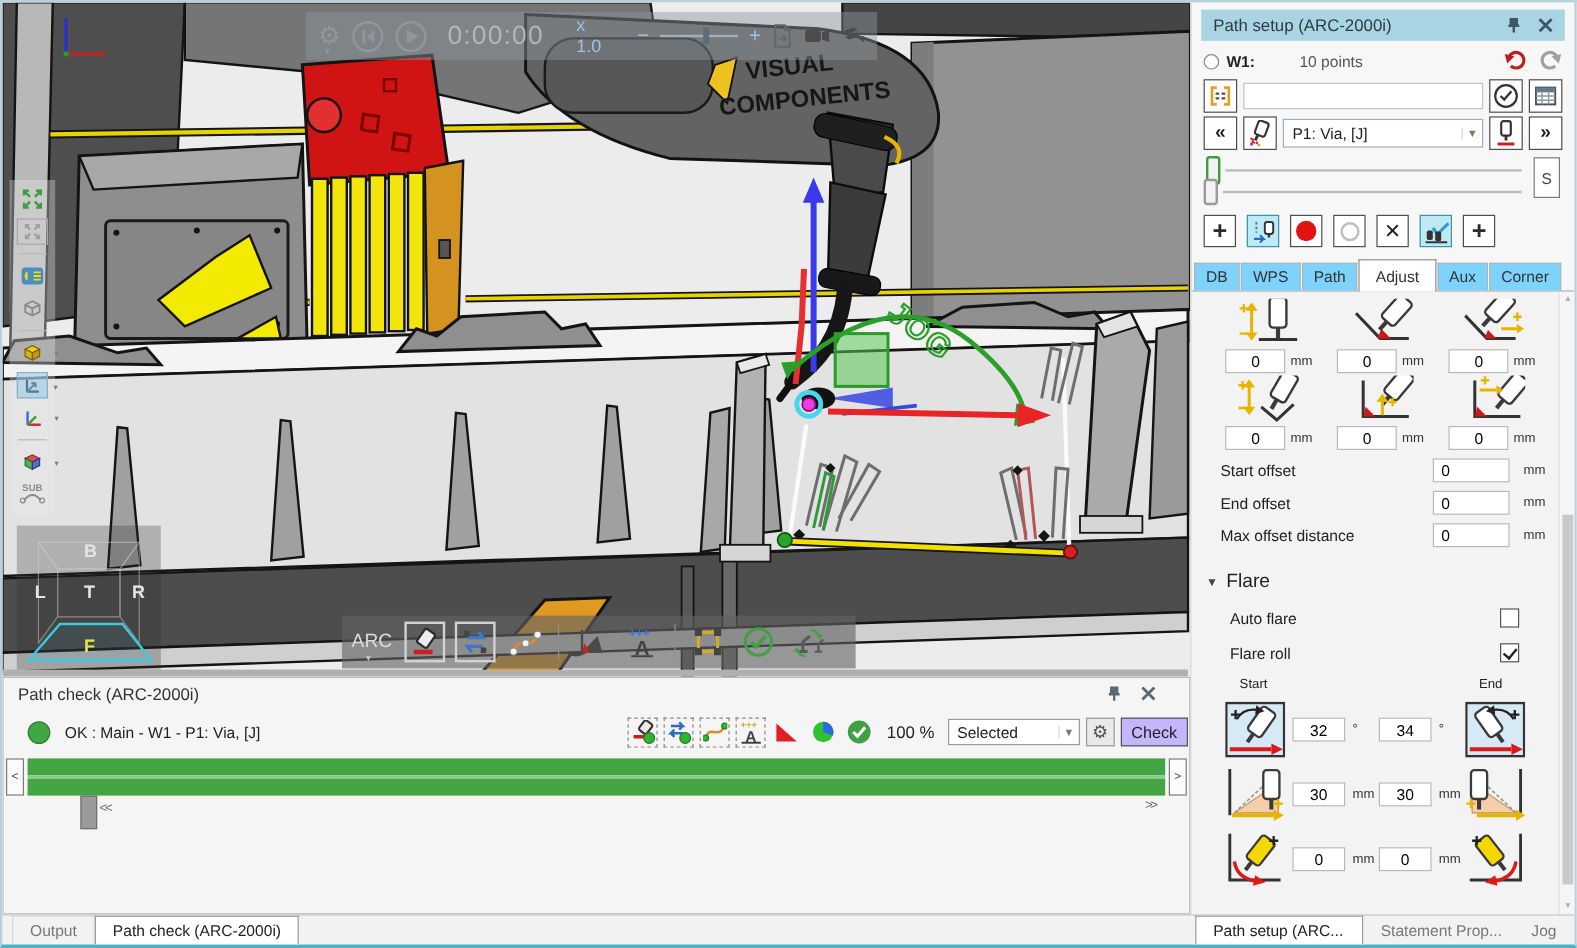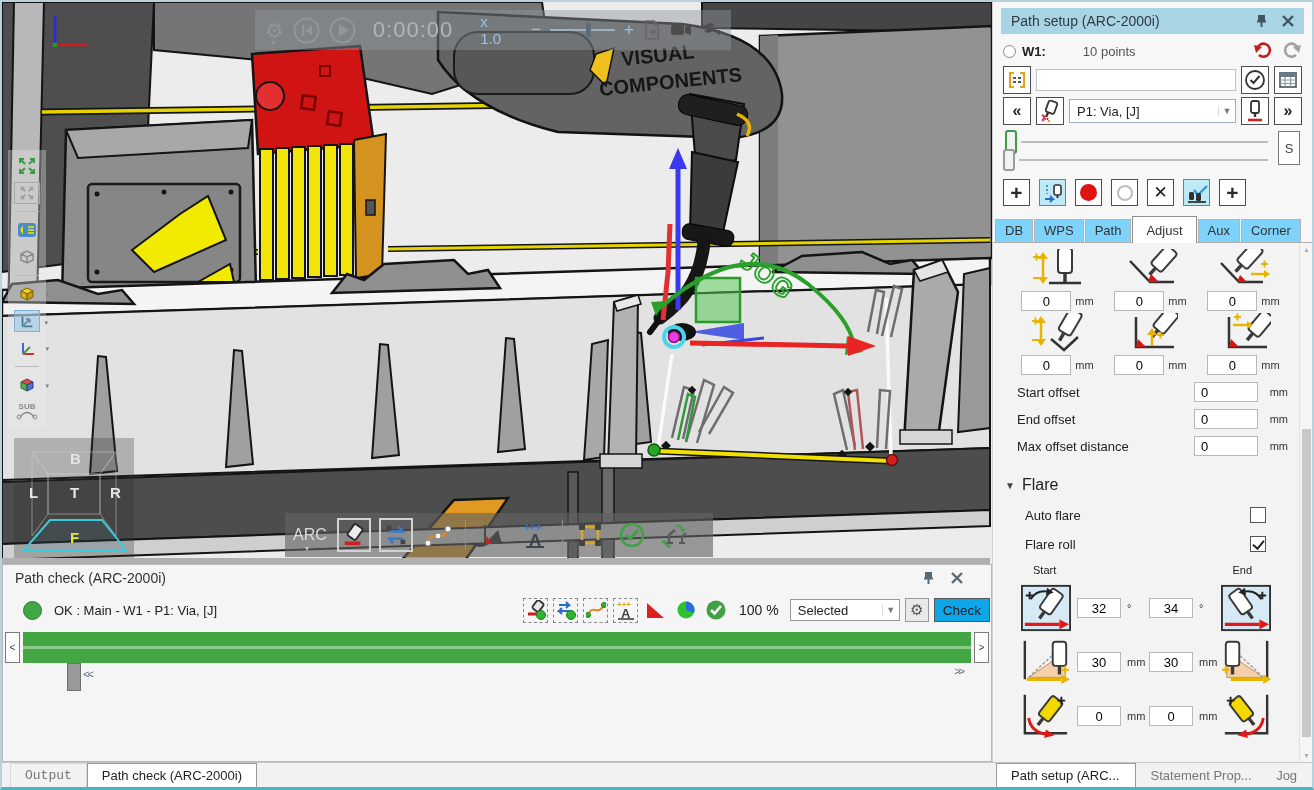--- a/index.html
+++ b/index.html
@@ -54,40 +54,40 @@
   .ok-dot { width:19px; height:19px; border-radius:50%; background:#3fa744; border:1px solid #2d7d33; }
   .pc-status .txt { font-size:13px; color:#222; margin-left:4px; }
   .pc-icons { margin-left:auto; display:flex; align-items:center; gap:5px; }
   .pci { width:25px; height:25px; display:flex; align-items:center; justify-content:center; }
   .pci.dashed { border:1px dashed #8a8a8a; }
   .pc-pct { font-size:14px; color:#222; margin:0 6px; }
   .dd { display:flex; align-items:center; background:#fff; border:1px solid #999; height:22px;
         font-size:13px; color:#222; padding-left:7px; }
   .dd .dda { margin-left:auto; width:17px; text-align:center; color:#777; font-size:9px; border-left:1px solid #d8d8d8; }
   .pc-gear { width:24px; height:24px; border:1px solid #999; background:#e9e9e9; display:flex; align-items:center; justify-content:center; font-size:15px; color:#555; }
-  .pc-check { height:24px; border:1.5px solid #555; background:#0ea5e9; font-size:13.5px; color:#222; padding:0 8px; display:flex; align-items:center; }
+  .pc-check { height:24px; border:1.5px solid #555; background:#c4b5fd; font-size:13.5px; color:#222; padding:0 8px; display:flex; align-items:center; }
   .pc-barrow { display:flex; align-items:stretch; height:31px; margin:3px 2px 0 2px; gap:3px; }
   .pc-arrow { width:15px; border:1px solid #7a7a7a; background:#fcfcfc; font-size:10px; color:#444;
               display:flex; align-items:center; justify-content:center; }
   .pc-bar { flex:1; display:flex; flex-direction:column; }
   .pc-bar .b { flex:1; background:#43a543; }
   .pc-bar .gap { height:3px; background:#8ccb8c; }
   .pc-scrub { height:30px; position:relative; }
   .scrub-handle { position:absolute; left:64px; top:0px; width:14px; height:28px; background:#9a9a9a; border:1px solid #6f6f6f; }
   .scrub-l { position:absolute; left:80px; top:5px; font-size:11px; color:#5a6a78; letter-spacing:-2px; }
   .scrub-r { position:absolute; right:28px; top:2px; font-size:11px; color:#5a6a78; letter-spacing:-2px; }
 
   
   .dock-tabs { position:absolute; height:25px; background:#f2f2f2; border-top:1px solid #c6c6c6;
                display:flex; align-items:stretch; font-size:13px; }
   #dock-left { left:0; top:760px; width:990px; padding-left:8px; }
   #dock-right { left:990px; top:760px; width:320px; padding-left:4px; }
   .dtab { display:flex; align-items:center; padding:0 14px; color:#777; border:1px solid transparent; white-space:nowrap; overflow:hidden; }
   .dtab.active { background:#fff; border:1px solid #9a9a9a; border-bottom:none; color:#222; }
-  .dtab.plain { border:1px solid #d8d8d8; border-bottom:none;font-family:Liberation Mono, monospace; }
+  .dtab.plain { border:1px solid #d8d8d8; border-bottom:none; }
 
   
   #path-setup { position:absolute; left:990px; top:0; width:320px; height:760px; background:#f7f7f7;
                 border-left:1px solid #d0d0d0; display:flex; flex-direction:column; }
   .ps-header { margin:6px 8px 0; height:26px; background:#a8d4e4; display:flex; align-items:center;
                padding:0 10px; font-size:14px; color:#2f3b42; }
   .ps-winbtns { margin-left:auto; display:flex; gap:14px; align-items:center; }
   .ps-statement { height:24px; margin:5px 10px 0; display:flex; align-items:center; gap:6px; font-size:13px; }
   .radio { width:13px; height:13px; border-radius:50%; border:1px solid #8a8a8a; background:#fff; }
   .ps-statement b { color:#222; }

